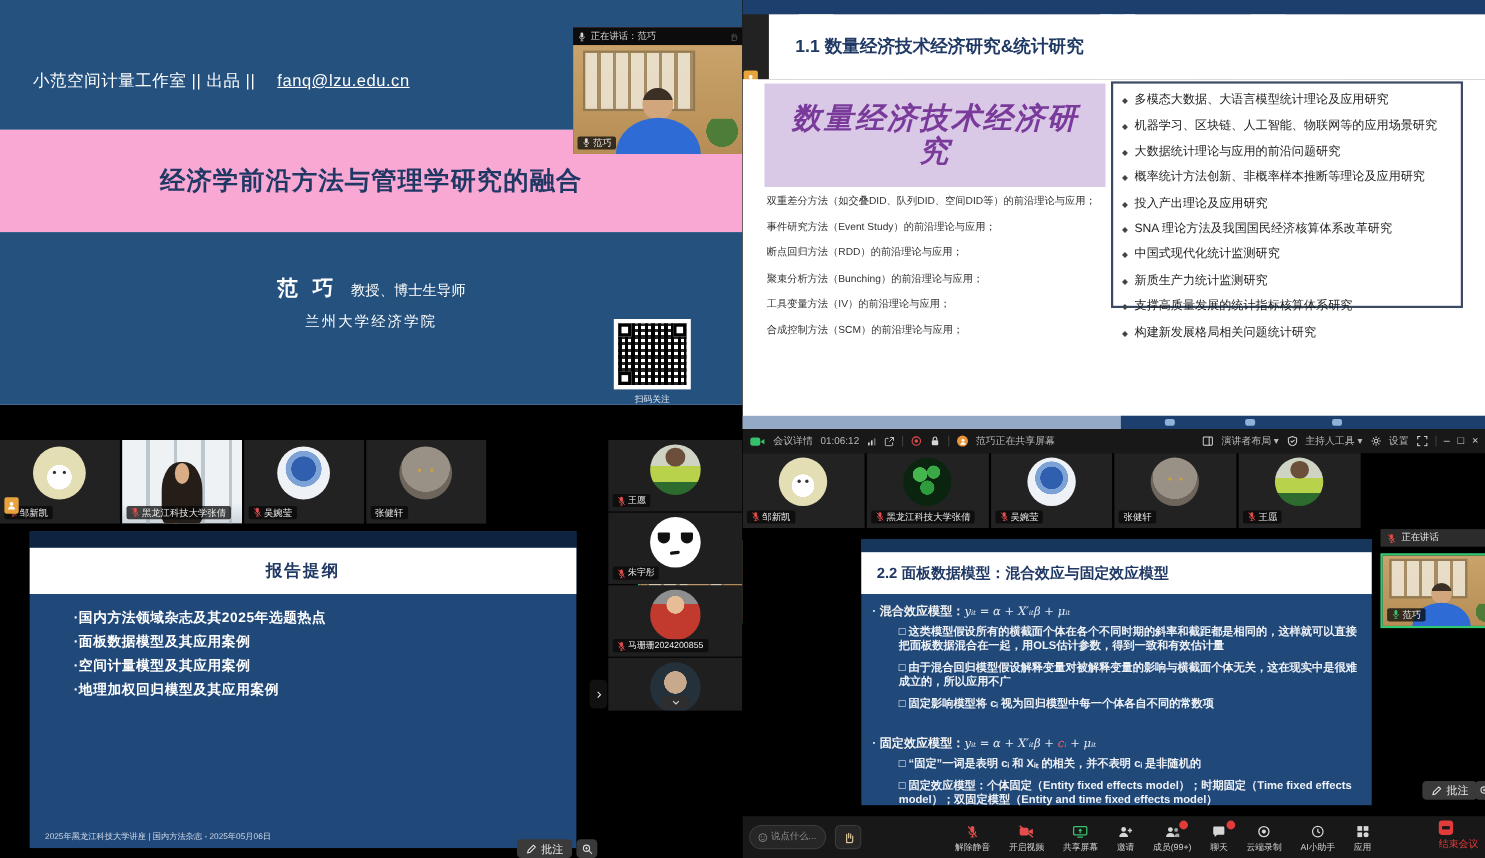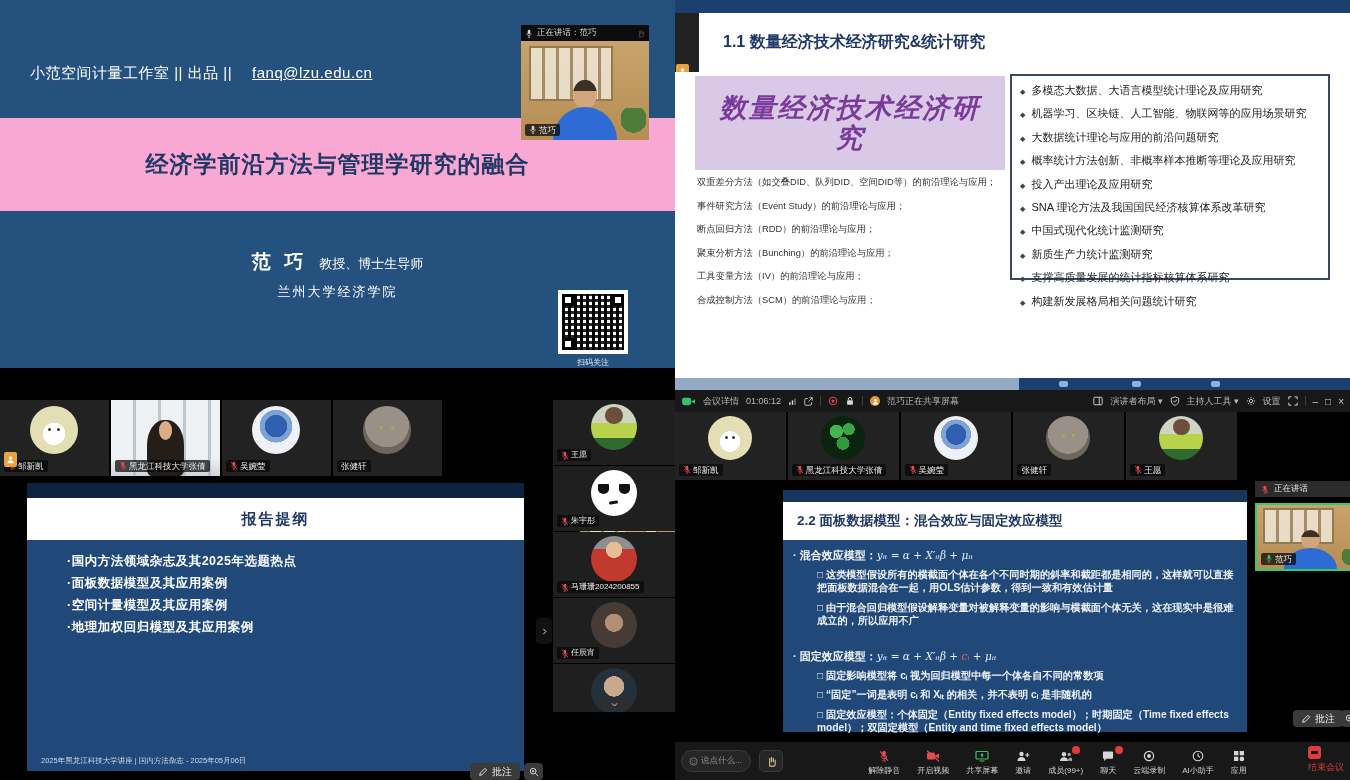--- a/index.html
+++ b/index.html
@@ -80,21 +80,21 @@
   .tl-speaker{position:absolute;left:0;top:38px;width:100%;text-align:center;font-size:13px;}
   .tl-speaker b{font-size:19px;letter-spacing:4px;margin-right:12px;}
   .tl-aff{position:absolute;left:0;top:72px;width:100%;text-align:center;font-size:13px;letter-spacing:2px;}
   .qr{position:absolute;right:47px;top:79px;width:70px;height:64px;background:#fff;padding:4px;}
   .qr-in{width:100%;height:100%;
      background:repeating-linear-gradient(0deg,rgba(0,0,0,.85) 0 3px,transparent 3px 6px),
                 repeating-linear-gradient(90deg,#000 0 3px,#fff 3px 6px);}
   .qc{position:absolute;width:12px;height:12px;border:3px solid #000;background:#fff;}
   .qc.a{left:4px;top:4px;} .qc.b{right:4px;top:4px;} .qc.c{left:4px;bottom:4px;}
   .qr-cap{position:absolute;right:47px;top:146px;width:70px;text-align:center;font-size:8px;color:#dce6f2;}
-  .thumb{left:521px;top:25px;width:128px;height:115px;background:#7f1d1d;}
+  .thumb{left:521px;top:25px;width:154px;height:115px;background:#7f1d1d;}
   .thumb-status{position:absolute;left:0;top:0;width:100%;height:16px;background:#0c0c0c;
                 display:flex;align-items:center;gap:4px;padding:0 4px;color:#ddd;font-size:8.5px;}
   .thumb-status .spacer{flex:1;}
   .thumb-video{position:absolute;left:0;top:16px;right:0;bottom:0;overflow:hidden;}
 
   
   .strip-tr{left:0;top:0;width:675px;height:88px;}
   .strip-tr .tile{width:135px;height:88px;}
   .strip-tr .av{width:54px;height:54px;left:40px;top:8px;}
   .tr-badge{left:1px;top:64px;}
@@ -548,34 +548,20 @@
               <svg viewBox="0 0 12 14">
                 <rect x="4" y="1" width="4" height="7" rx="2" fill="currentColor"></rect>
                 <path d="M2.5 6.5a3.5 3.5 0 0 0 7 0" fill="none" stroke="currentColor" stroke-width="1.1"></path>
                 <path d="M6 10v2.5M4 12.8h4" stroke="currentColor" stroke-width="1.1"></path>
                 <path d="M1.5 1.5l9 11" stroke="currentColor" stroke-width="1.3"></path>
               </svg>
             </span>
             <span>马珊珊2024200855</span>
           </div>
       </div>
-      <div class="bl-srow">
-        <div class="av av-dim"></div>
-        <div class="nametag">
-            <span class="ic i8 red-i">
-              <svg viewBox="0 0 12 14">
-                <rect x="4" y="1" width="4" height="7" rx="2" fill="currentColor"></rect>
-                <path d="M2.5 6.5a3.5 3.5 0 0 0 7 0" fill="none" stroke="currentColor" stroke-width="1.1"></path>
-                <path d="M6 10v2.5M4 12.8h4" stroke="currentColor" stroke-width="1.1"></path>
-                <path d="M1.5 1.5l9 11" stroke="currentColor" stroke-width="1.3"></path>
-              </svg>
-            </span>
-            <span>任辰宵</span>
-          </div>
-      </div>
       <div class="bl-srow" style="height:48px">
         <div class="av av-girl"></div>
         <button class="bl-chev">
             <span class="ic i7">
               <svg viewBox="0 0 12 8">
                 <path d="M1.5 2L6 6.5 10.5 2" fill="none" stroke="currentColor" stroke-width="1.6"></path>
               </svg>
             </span>
           </button>
       </div>
@@ -803,24 +789,24 @@
 
     <div class="br-slide">
       <div class="br-navy"></div>
       <div class="br-titlebar">2.2 面板数据模型：混合效应与固定效应模型</div>
       <div class="br-body">
         <div class="ln lead">
           <span>· 混合效应模型：</span><span class="formula">yᵢₜ = α + X′ᵢₜβ + μᵢₜ</span>
         </div>
         <div class="ln ind">□ 这类模型假设所有的横截面个体在各个不同时期的斜率和截距都是相同的，这样就可以直接把面板数据混合在一起，用OLS估计参数，得到一致和有效估计量</div>
         <div class="ln ind">□ 由于混合回归模型假设解释变量对被解释变量的影响与横截面个体无关，这在现实中是很难成立的，所以应用不广</div>
+        <div class="ln ind">□ 固定影响模型将 cᵢ 视为回归模型中每一个体各自不同的常数项</div>
         <div class="ln lead gap">
           <span>· 固定效应模型：</span><span class="formula"><span>yᵢₜ = α + X′ᵢₜβ + </span><span class="red">cᵢ</span><span> + μᵢₜ</span></span>
         </div>
-        <div class="ln ind">□ 固定影响模型将 cᵢ 视为回归模型中每一个体各自不同的常数项</div>
         <div class="ln ind">□ “固定”一词是表明 cᵢ 和 Xᵢₜ 的相关，并不表明 cᵢ 是非随机的</div>
         <div class="ln ind">□ 固定效应模型：个体固定（Entity fixed effects model）；时期固定（Time fixed effects model）；双固定模型（Entity and time fixed effects model）</div>
       </div>
     </div>
 
     <div class="annot annot-br">
       <span class="ic i10">
           <svg viewBox="0 0 12 12">
             <path d="M2 10l.7-2.8 5.6-5.6 2.1 2.1-5.6 5.6z" fill="none" stroke="currentColor" stroke-width="1.1"></path>
           </svg>

